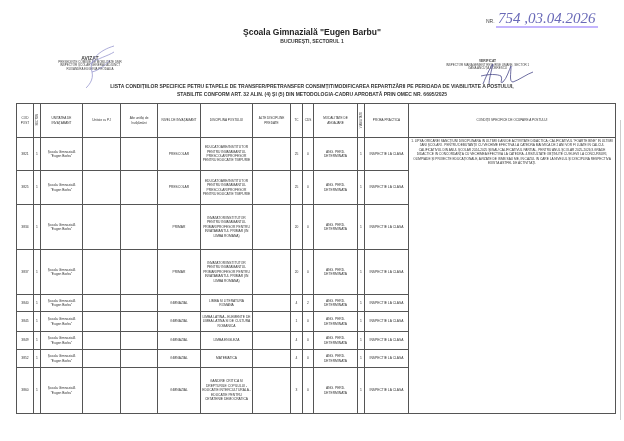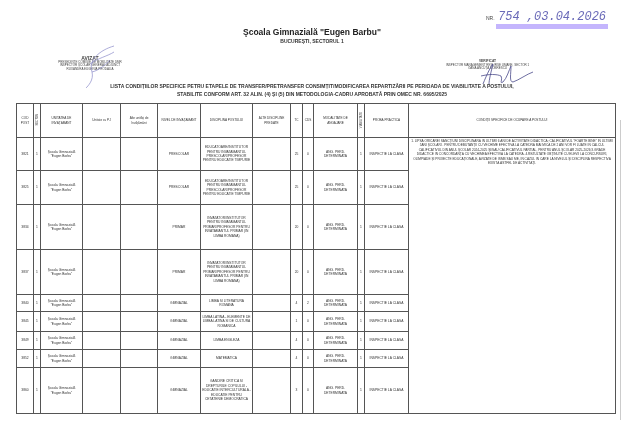--- a/index.html
+++ b/index.html
@@ -2,21 +2,21 @@
 <html><head>
 <meta charset="utf-8">
 <style>
   html, body { margin: 0; padding: 0; }
   body {
     width: 624px; height: 441px; background: #ffffff; position: relative; overflow: hidden;
     font-family: "Liberation Sans", sans-serif; color: #222;
   }
   .abs { position: absolute; }
   .reg-no { left: 486px; top: 10px; font-size: 5px; color: #444; }
-  .reg-no .hand { font-family: Liberation Mono, monospace; font-style: italic; font-size: 12px; color: #6a6ab8; border-bottom: 5px solid #c4b5fd; padding: 0 2px; }
+  .reg-no .hand { font-family: Liberation Serif, serif; font-style: italic; font-size: 15px; color: #6a6ab8; border-bottom: 2px solid #c4b5fd; padding: 0 2px; }
   .school-title { left: 0; width: 624px; top: 27px; text-align: center; font-size: 8.5px; font-weight: bold; color: #222; }
   .school-sub { left: 0; width: 624px; top: 38px; text-align: center; font-size: 5px; font-weight: bold; color: #333; }
   .aviz { left: 40px; top: 57px; width: 100px; text-align: center; font-size: 3px; line-height: 3.5px; color: #444; }
   .aviz .ttl { font-size: 5px; font-weight: bold; }
   .verif { left: 420px; top: 60px; width: 135px; text-align: center; font-size: 3px; line-height: 3.7px; color: #444; }
   .verif .ttl { font-size: 3.3px; font-weight: bold; }
   .sig { position: absolute; }
   .doc-title { left: 0; width: 624px; top: 82px; text-align: center; font-size: 5px; font-weight: bold; line-height: 8px; color: #333; }
   table.main {
     position: absolute; left: 16px; top: 103px; width: 599px; border-collapse: collapse;

